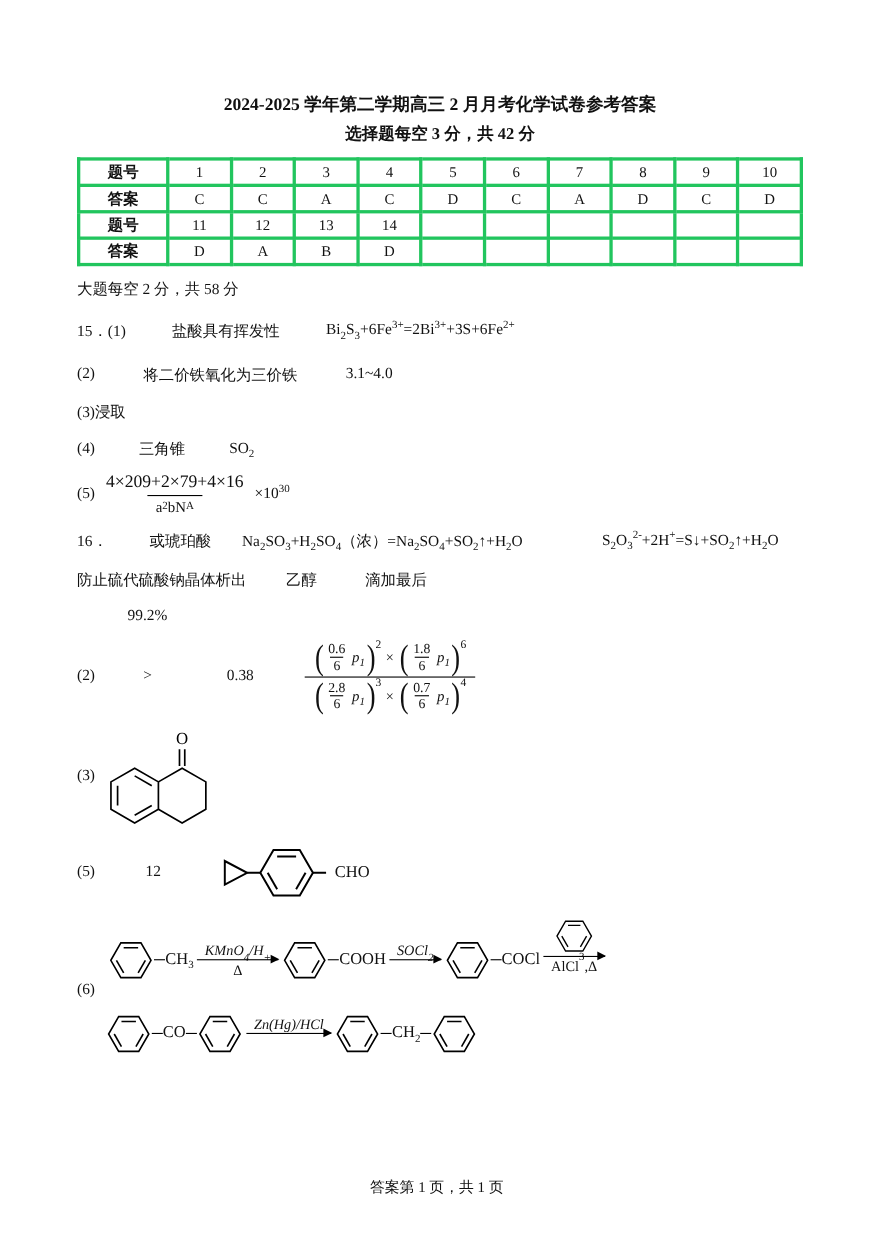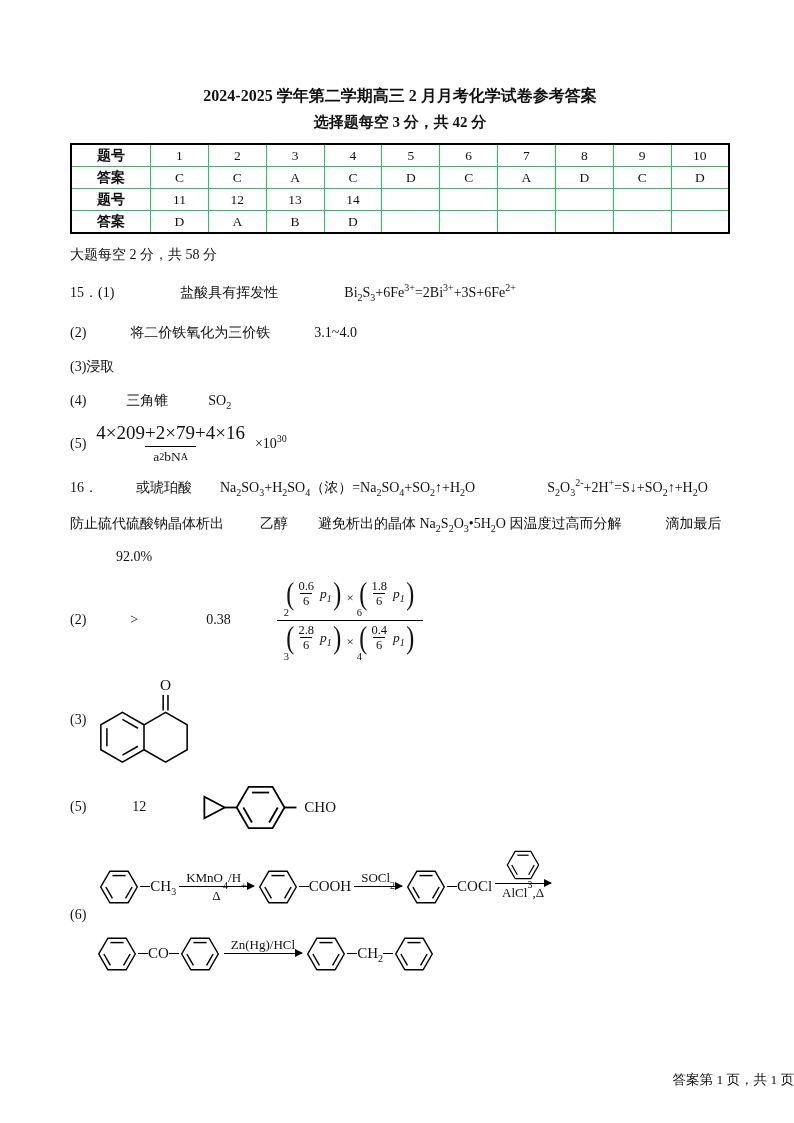--- a/index.html
+++ b/index.html
@@ -10,53 +10,53 @@
     background:#ffffff;
     font-family:"Liberation Serif","DejaVu Serif",serif;
     color:#111;
     box-sizing:border-box;
     padding:84px 64px 0 70px;
     overflow:hidden;
   }
   .title{font-size:16px;font-weight:bold;text-align:center;line-height:24px;}
   .subtitle{font-size:15px;font-weight:bold;text-align:center;line-height:24px;margin-top:2px;}
   table.ans{border-collapse:collapse;margin-top:9px;width:660px;border:2px solid #000;table-layout:fixed;}
-  table.ans th,table.ans td{border:1px solid #22c55e;height:21px;text-align:center;vertical-align:middle;padding:0;}
+  table.ans th,table.ans td{border:3px solid #22c55e;height:21px;text-align:center;vertical-align:middle;padding:0;}
   table.ans th{font-size:14px;font-weight:bold;width:78px;}
   table.ans td{font-size:13.5px;font-weight:normal;}
   .note{font-size:14px;margin-top:12px;}
   .row{display:flex;align-items:center;font-size:14px;margin-top:16px;flex-wrap:nowrap;white-space:nowrap;}
   .chem sub,.chem sup,sub,sup{font-size:10px;line-height:0;}
   
   .sfrac{display:inline-flex;flex-direction:column;align-items:center;font-size:12.5px;line-height:1.15;vertical-align:middle;}
   .sfrac .fn{padding:0 3px;}
   .sfrac .fd{border-top:1px solid #000;padding:0 3px;}
   
   .bfrac{display:inline-flex;flex-direction:column;align-items:center;vertical-align:middle;}
   .bfrac .bn{display:flex;align-items:center;padding:0 8px 2px;}
   .bfrac .bd{display:flex;align-items:center;border-top:1.3px solid #000;padding:2px 8px 0;}
-  .factor{display:inline-flex;align-items:center;flex-direction:column;}
+  .factor{display:inline-flex;align-items:center;}
   .fgroup{display:inline-flex;align-items:center;}
   .fgroup::before{content:"(";font-size:32px;font-weight:300;line-height:0.85;transform:scaleX(.75);}
   .fgroup::after{content:")";font-size:32px;font-weight:300;line-height:0.85;transform:scaleX(.75);}
   .pvar{font-style:italic;margin-left:3px;font-size:13.5px;}
   .fexp{align-self:flex-start;font-size:10.5px;margin:-2px 0 0 -1px;}
   .ftimes{margin:0 4px;font-size:13px;}
   
   .struct-row{display:flex;align-items:center;margin-top:14px;}
   .bond{display:inline-block;width:10px;height:1.4px;background:#000;flex:none;}
   .chemlab{font-size:15px;white-space:nowrap;}
   
   .rxn{display:inline-flex;flex-direction:column;align-items:center;margin:0 3px;flex:none;}
-  .rxn .rt{font-size:13px;min-height:18px;display:flex;align-items:flex-end;padding:0 7px 0;}
+  .rxn .rt{font-size:13px;min-height:18px;display:flex;align-items:flex-end;padding:0 7px 0;font-style:italic;}
   .rxn .rb{font-size:13px;min-height:18px;display:flex;align-items:flex-start;padding:1px 7px 0;}
   .rxn .shaft{position:relative;height:1.3px;background:#000;align-self:stretch;}
   .rxn .shaft::after{content:"";position:absolute;right:-1px;top:-3.6px;border-left:8px solid #000;border-top:4px solid transparent;border-bottom:4px solid transparent;}
   .rxn.tall{margin-bottom:24px;}
-  .footer{position:absolute;left:0;bottom:34px;width:100%;text-align:right;font-size:13.5px;}
+  .footer{position:absolute;left:0;bottom:34px;width:100%;text-align:center;font-size:13.5px;}
   svg.ring{flex:none;}
 </style>
 </head>
 <body>
 
 <svg width="0" height="0" style="position:absolute" aria-hidden="true">
   <defs>
     <g id="bz" fill="none" stroke="#000" stroke-width="1.6">
       <polygon points="20,0 10,17.3 -10,17.3 -20,0 -10,-17.3 10,-17.3"></polygon>
       <line x1="14.4" y1="0" x2="7.2" y2="12.5"></line>
@@ -123,61 +123,60 @@
       <td></td>
       <td></td>
       <td></td>
       <td></td>
     </tr>
   </tbody>
     </table>
 
   <div class="note">大题每空 2 分，共 58 分</div>
 
-  <div class="row" style="gap:66px;margin-top:20px">
+  <div class="row" style="gap:42px;margin-top:20px">
     <span>15．(1)</span>
     <span>盐酸具有挥发性</span>
     <span class="chem">Bi<sub>2</sub>S<sub>3</sub>+6Fe<sup>3+</sup>=2Bi<sup>3+</sup>+3S+6Fe<sup>2+</sup></span>
   </div>
   <div class="row" style="gap:44px;margin-top:22px">
     <span>(2)</span>
     <span>将二价铁氧化为三价铁</span>
     <span>3.1~4.0</span>
   </div>
   <div class="row" style="margin-top:16px">
     <span>(3)浸取</span>
   </div>
   <div class="row" style="gap:40px;margin-top:16px">
     <span>(4)</span>
     <span>三角锥</span>
     <span class="chem">SO<sub>2</sub></span>
   </div>
   <div class="row" style="gap:2px;margin-top:12px">
     <span>(5)</span>
     <span class="bfrac">
-      <span class="bn chem" style="font-size:19px">4×209+2×79+4×16</span>
+      <span class="bn chem" style="font-size:16px">4×209+2×79+4×16</span>
       <span class="bd chem" style="font-size:13.5px">a<sup>2</sup>bN<sub>A</sub></span>
     </span>
     <span class="chem">×10<sup>30</sup></span>
   </div>
 
   <div class="row" style="gap:0;margin-top:14px">
     <span>16．</span>
     <span style="margin-left:38px">或琥珀酸</span>
     <span class="chem" style="margin-left:28px">Na<sub>2</sub>SO<sub>3</sub>+H<sub>2</sub>SO<sub>4</sub>（浓）=Na<sub>2</sub>SO<sub>4</sub>+SO<sub>2</sub>↑+H<sub>2</sub>O</span>
     <span class="chem" style="margin-left:72px">S<sub>2</sub>O<sub>3</sub><sup>2-</sup>+2H<sup>+</sup>=S↓+SO<sub>2</sub>↑+H<sub>2</sub>O</span>
   </div>
   <div class="row" style="margin-top:18px">
     <span>防止硫代硫酸钠晶体析出</span>
     <span style="margin-left:36px">乙醇</span>
-    <span class="chem" style="margin-left:30px">避免析出的晶体 Na<sub>2</sub>S<sub>2</sub>O<sub>3</sub>•5H<sub>2</sub>O 因温度过高而分解</span>
     <span style="margin-left:44px">滴加最后</span>
   </div>
   <div class="row" style="margin-top:16px">
-    <span style="margin-left:46px">92.0%</span>
+    <span style="margin-left:46px">99.2%</span>
   </div>
 
   <div class="row" style="margin-top:14px">
     <span>(2)</span>
     <span style="margin-left:44px">&gt;</span>
     <span style="margin-left:68px">0.38</span>
     <span class="bfrac" style="margin-left:46px">
       <span class="bn">
         <span class="factor">
           <span class="fgroup">
@@ -209,21 +208,21 @@
                 <span class="fd">6</span>
               </span>
             <span class="pvar chem">p<sub>1</sub></span>
           </span>
           <span class="fexp">3</span>
         </span>
         <span class="ftimes">×</span>
         <span class="factor">
           <span class="fgroup">
             <span class="sfrac">
-                <span class="fn">0.4</span>
+                <span class="fn">0.7</span>
                 <span class="fd">6</span>
               </span>
             <span class="pvar chem">p<sub>1</sub></span>
           </span>
           <span class="fexp">4</span>
         </span>
       </span>
     </span>
   </div>
 

